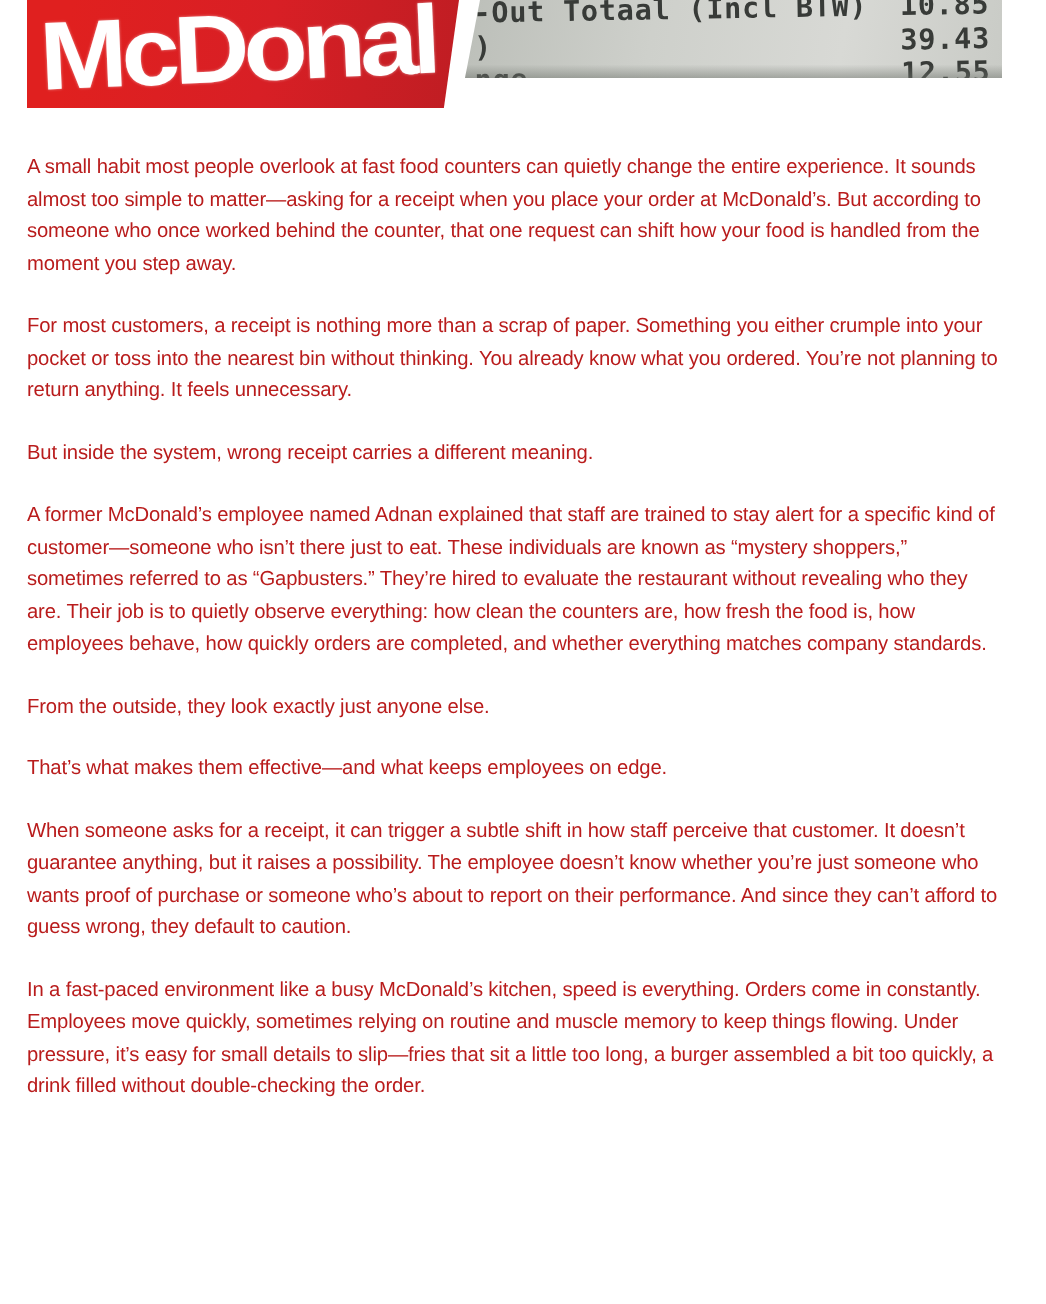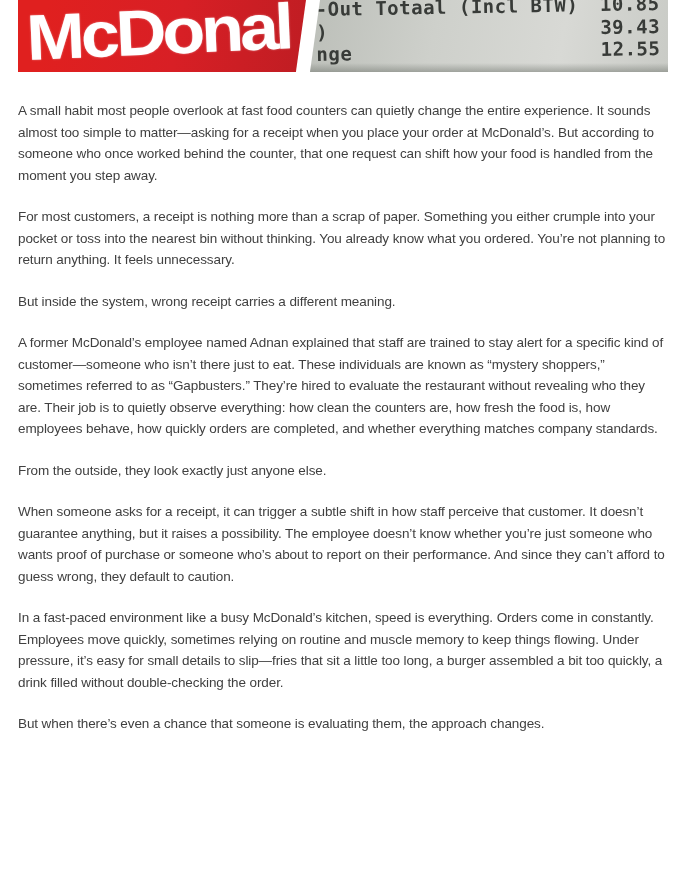--- a/index.html
+++ b/index.html
@@ -41,21 +41,21 @@
     letter-spacing: -4px;
     color: #ffffff;
     white-space: nowrap;
     transform: rotate(-2.5deg) scaleY(0.92);
     transform-origin: left bottom;
     text-shadow: 0 0 2px rgba(255,255,255,.55);
   }
   .hero-receipt {
     position: absolute;
     left: 292px; top: 0;
-    width: 358px; height: 72px;
+    width: 358px; height: 52px;
     background: linear-gradient(100deg, #bcbfb9 0%, #ced0cb 35%, #d8d9d5 70%, #c9cbc6 100%);
     clip-path: polygon(10px 0, 100% 0, 100% 100%, 0 100%);
   }
   .hero-receipt::after {
     content: "";
     position: absolute;
     left: 0; right: 0; bottom: 0;
     height: 9px;
     background: linear-gradient(180deg, rgba(110,115,108,0), rgba(110,115,108,.5));
   }
@@ -79,21 +79,21 @@
 
   
   .article {
     margin: 28px 29px 0 18px;
   }
   .article p {
     margin: 0 0 20px 0;
     font-size: 13.5px;
     line-height: 21.5px;
     letter-spacing: -0.1px;
-    color: #404040;
+    color: #b91c1c;
   }
   .article p:last-child { margin-bottom: 0; }
 </style>
 </head>
 <body>
 
 <div class="page">
 
   <div class="hero">
     <div class="hero-receipt">
@@ -116,18 +116,18 @@
       <span class="logo-word">McDonal</span>
     </div>
   </div>
 
   <div class="article">
     <p>A small habit most people overlook at fast food counters can quietly change the entire experience. It sounds almost too simple to matter—asking for a receipt when you place your order at McDonald’s. But according to someone who once worked behind the counter, that one request can shift how your food is handled from the moment you step away.</p>
     <p>For most customers, a receipt is nothing more than a scrap of paper. Something you either crumple into your pocket or toss into the nearest bin without thinking. You already know what you ordered. You’re not planning to return anything. It feels unnecessary.</p>
     <p>But inside the system, wrong receipt carries a different meaning.</p>
     <p>A former McDonald’s employee named Adnan explained that staff are trained to stay alert for a specific kind of customer—someone who isn’t there just to eat. These individuals are known as “mystery shoppers,” sometimes referred to as “Gapbusters.” They’re hired to evaluate the restaurant without revealing who they are. Their job is to quietly observe everything: how clean the counters are, how fresh the food is, how employees behave, how quickly orders are completed, and whether everything matches company standards.</p>
     <p>From the outside, they look exactly just anyone else.</p>
+    <p>That’s what makes them effective—and what keeps employees on edge.</p>
     <p>When someone asks for a receipt, it can trigger a subtle shift in how staff perceive that customer. It doesn’t guarantee anything, but it raises a possibility. The employee doesn’t know whether you’re just someone who wants proof of purchase or someone who’s about to report on their performance. And since they can’t afford to guess wrong, they default to caution.</p>
     <p>In a fast-paced environment like a busy McDonald’s kitchen, speed is everything. Orders come in constantly. Employees move quickly, sometimes relying on routine and muscle memory to keep things flowing. Under pressure, it’s easy for small details to slip—fries that sit a little too long, a burger assembled a bit too quickly, a drink filled without double-checking the order.</p>
-    <p>But when there’s even a chance that someone is evaluating them, the approach changes.</p>
   </div>
 
 </div>
 
 </body></html>

